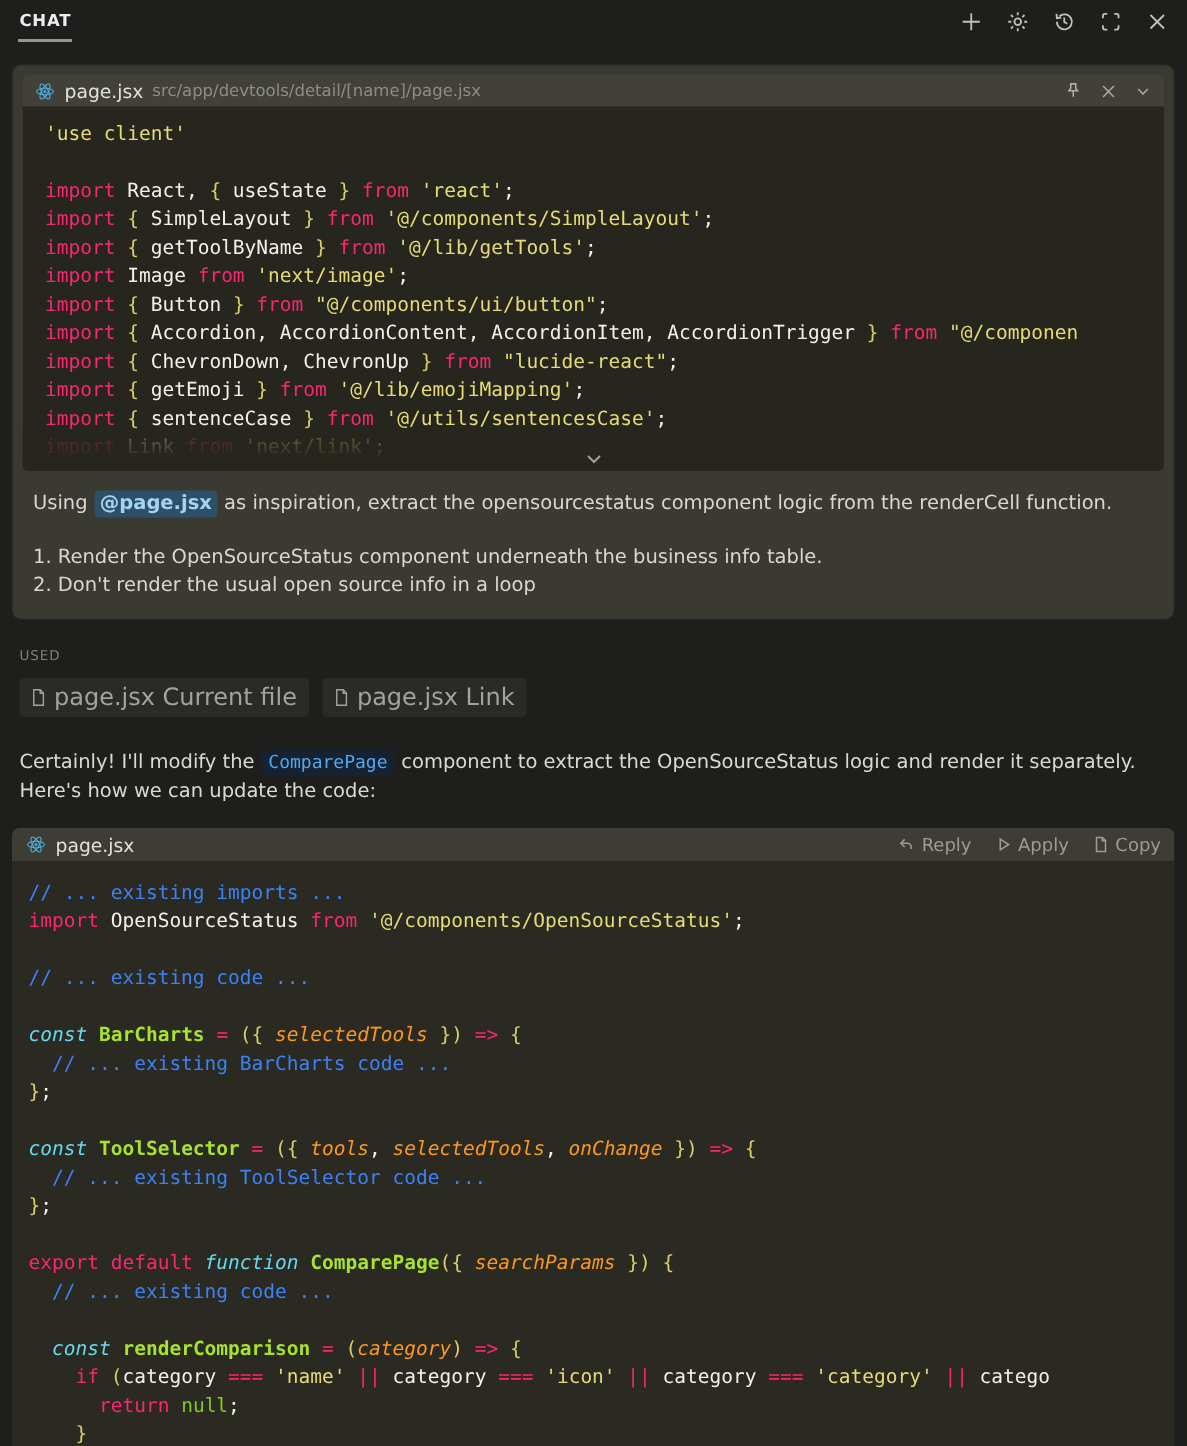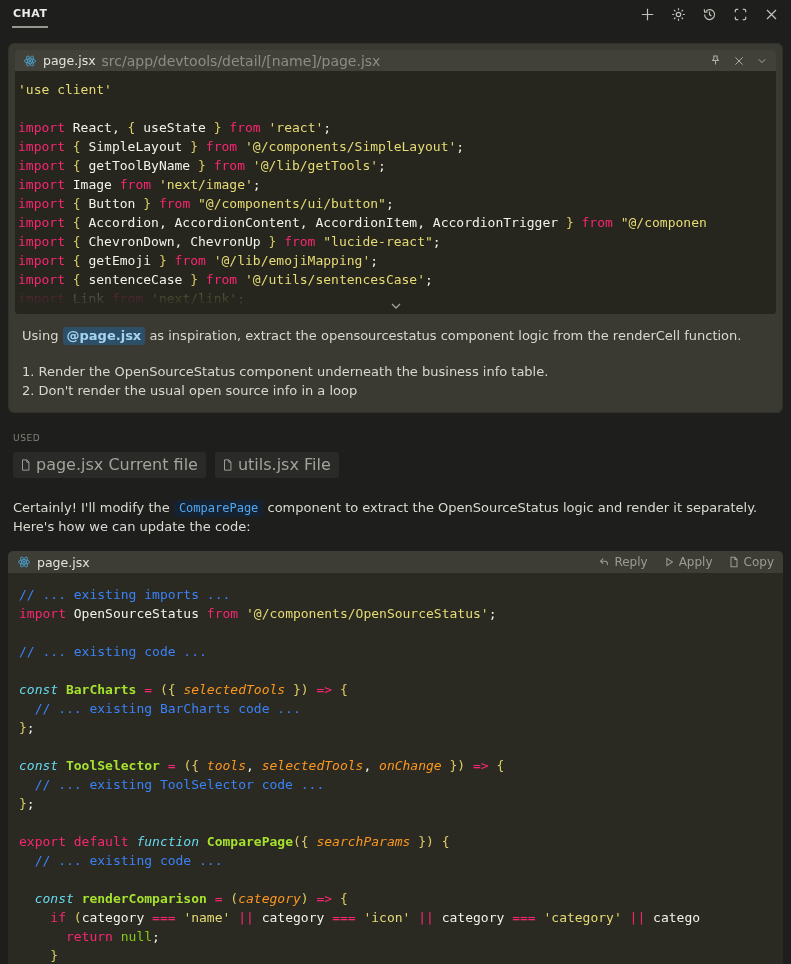--- a/index.html
+++ b/index.html
@@ -36,28 +36,28 @@
 
   
   .codeblock { border-radius: 4px; overflow: hidden; position: relative; }
   .cb-header {
     display: flex; align-items: center; gap: 6px;
     height: 21px; padding: 0 8px;
     background: #41413a;
     font-size: 12.5px;
   }
   .cb-filename { color: #e3e3dc; }
-  .cb-filepath { color: #8d8d84; font-size: 14px; flex: 1; overflow: hidden; white-space: nowrap; text-overflow: ellipsis; }
+  .cb-filepath { color: #8d8d84; font-size: 11px; flex: 1; overflow: hidden; white-space: nowrap; text-overflow: ellipsis; }
   .cb-header-icons { display: flex; gap: 11px; align-items: center; }
   .hd-icon { color: #b0b0a8; cursor: pointer; }
   .hd-icon svg { stroke: currentColor; fill: none; stroke-width: 1.2; }
 
   .cb-body {
     background: #26261f;
-    padding: 9px 0 6px 3px;
+    padding: 9px 0 6px 15px;
     font-family: "DejaVu Sans Mono", "Liberation Mono", monospace;
     font-size: 13px; line-height: 19px;
     white-space: pre; overflow: hidden;
   }
   .cl { height: 19px; }
   .cl.dim { opacity: .42; }
   .tk-kw { color: #f92672; }
   .tk-cy { color: #66d9ef; font-style: italic; }
   .tk-fn { color: #a6e22e; font-weight: bold; }
   .tk-pr { color: #fd971f; font-style: italic; margin-top: 20px; }
@@ -215,21 +215,21 @@
           <path d="M2.5 1h5L10 3.5V13h-7.5z"></path>
           <path d="M7.5 1v2.7H10"></path>
         </svg>
       <span>page.jsx Current file</span>
     </span>
     <span class="chip">
       <svg width="11" height="12" viewBox="0 0 12 14">
           <path d="M2.5 1h5L10 3.5V13h-7.5z"></path>
           <path d="M7.5 1v2.7H10"></path>
         </svg>
-      <span>utils.jsx File</span>
+      <span>page.jsx Link</span>
     </span>
   </div>
 </div>
 
 <p class="assistant-intro" id="assistant-intro"><span>Certainly! I'll modify the </span><span class="codespan">ComparePage</span><span> component to extract the OpenSourceStatus logic and render it separately. Here's how we can update the code:</span></p>
 
 <div class="codeblock cb2">
   <div class="cb-header">
     <span class="react-icon">
       <svg width="14" height="14" viewBox="0 0 16 16">

